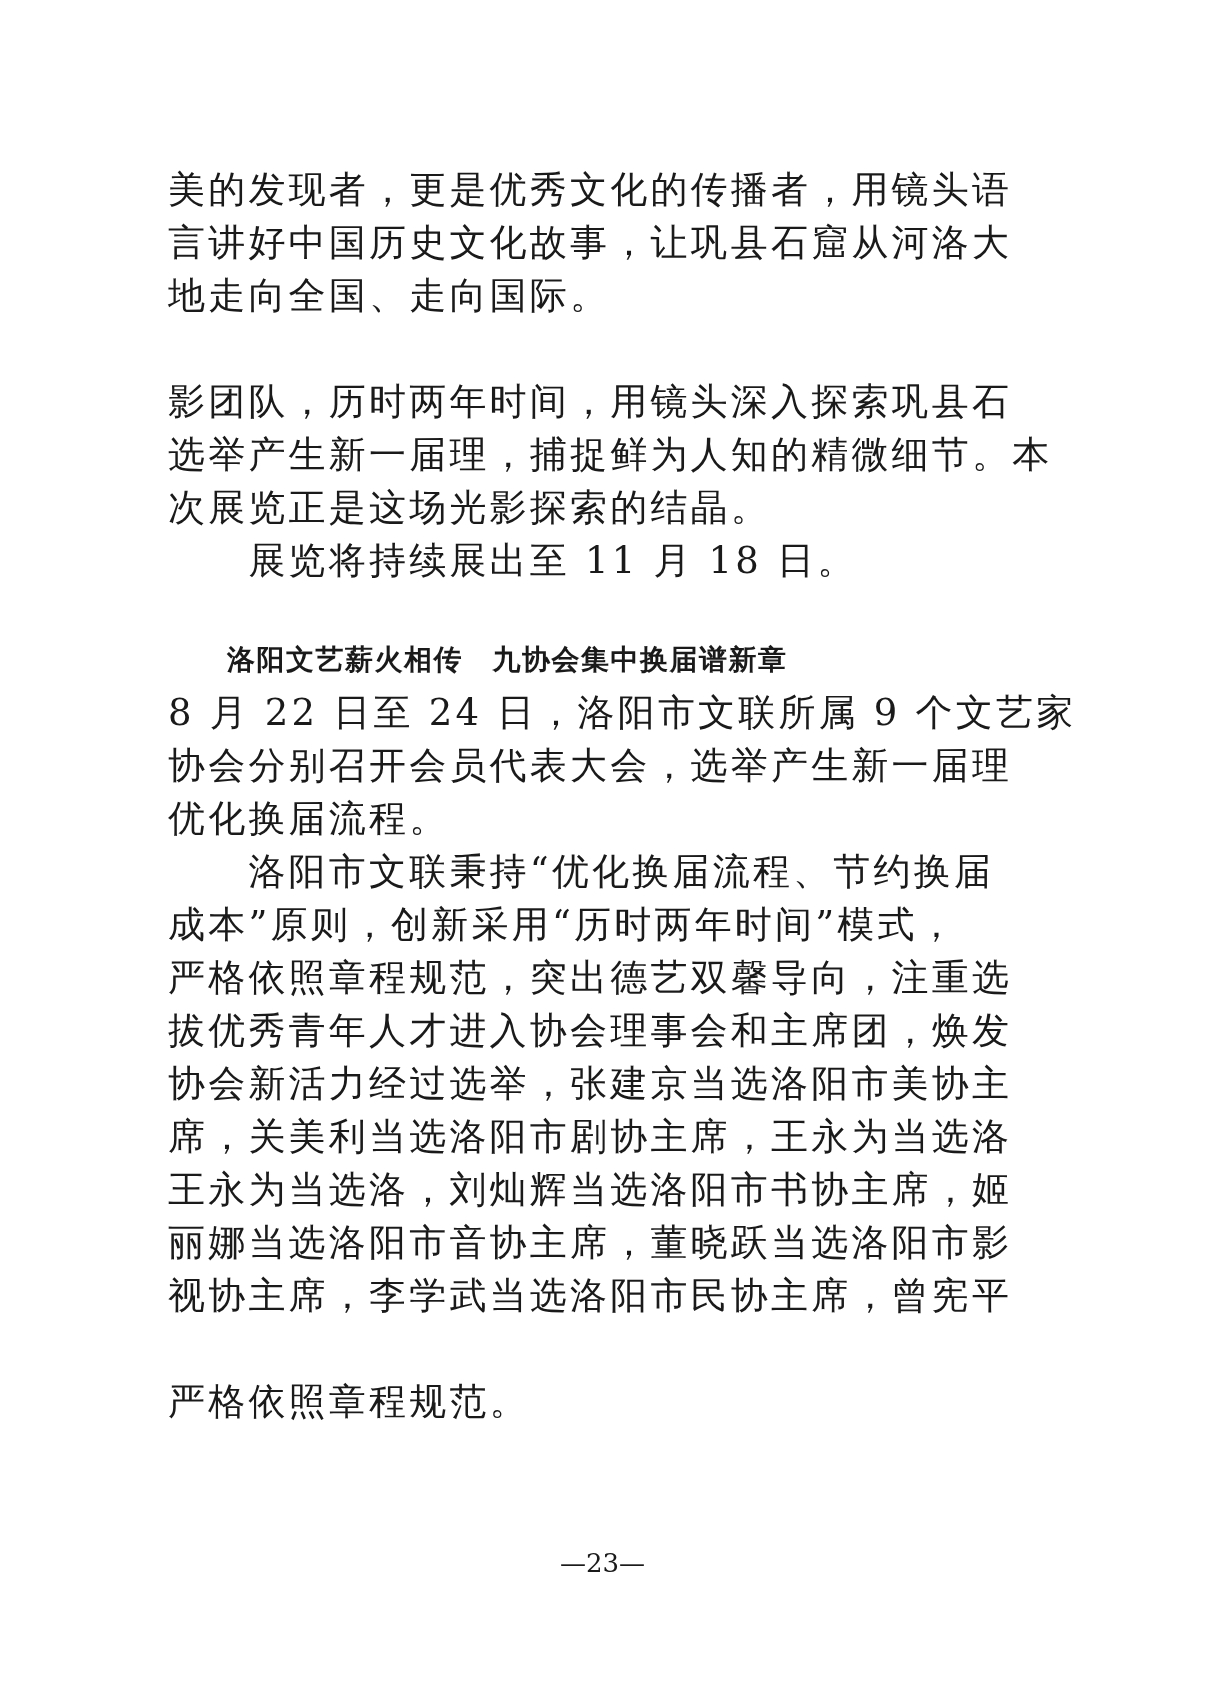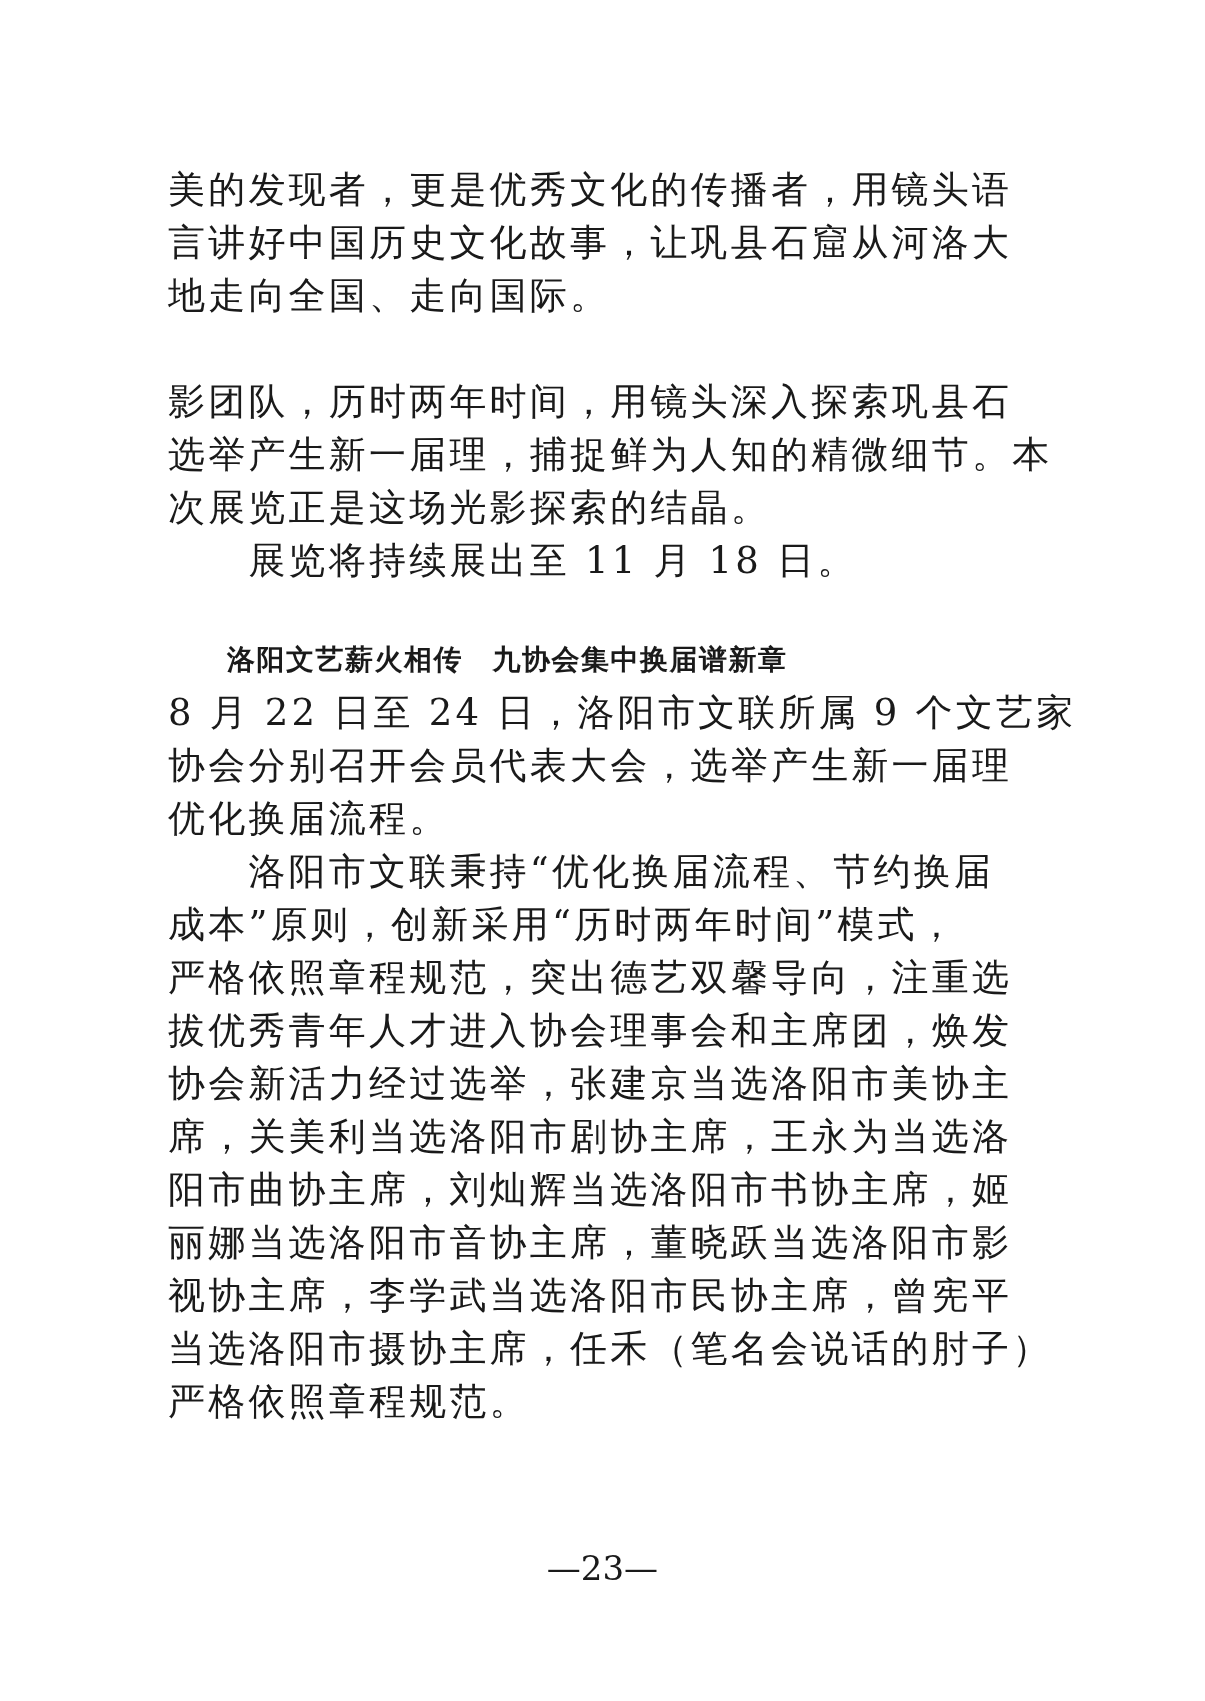--- a/index.html
+++ b/index.html
@@ -4,21 +4,21 @@
   <style>
     html, body { margin: 0; padding: 0; background: #ffffff; }
     body { width: 1205px; height: 1701px; position: relative; overflow: hidden;
       font-family: "DejaVu Serif", "Liberation Serif", serif; color: #1a1a1a; }
     .page { position: absolute; left: 0; top: 0; width: 1205px; height: 1701px; }
     .line { position: absolute; left: 168px; width: 780px; font-size: 37px; line-height: 44px;
       white-space: nowrap; letter-spacing: 3.2px; }
     .title { font-family: "DejaVu Sans", "Liberation Sans", sans-serif; font-weight: bold;
       letter-spacing: 1.5px; font-size: 28px; }
     .pagenum { position: absolute; left: 0; width: 1205px; top: 1548px; text-align: center;
-      font-size: 34px; letter-spacing: 0; }
+      font-size: 26px; letter-spacing: 0; }
   </style>
 </head>
 <body>
 
 <div class="page">
   <div class="line" style="top:168px">美的发现者，更是优秀文化的传播者，用镜头语</div>
   <div class="line" style="top:221px">言讲好中国历史文化故事，让巩县石窟从河洛大</div>
   <div class="line" style="top:274px">地走向全国、走向国际。</div>
 
   <div class="line" style="top:380px">影团队，历时两年时间，用镜头深入探索巩县石</div>
@@ -32,20 +32,19 @@
   <div class="line" style="top:691px">8 月 22 日至 24 日，洛阳市文联所属 9 个文艺家</div>
   <div class="line" style="top:744px">协会分别召开会员代表大会，选举产生新一届理</div>
   <div class="line" style="top:797px">优化换届流程。</div>
 
   <div class="line" style="top:850px">　　洛阳市文联秉持“优化换届流程、节约换届</div>
   <div class="line" style="top:903px">成本”原则，创新采用“历时两年时间”模式，</div>
   <div class="line" style="top:956px">严格依照章程规范，突出德艺双馨导向，注重选</div>
   <div class="line" style="top:1009px">拔优秀青年人才进入协会理事会和主席团，焕发</div>
   <div class="line" style="top:1062px">协会新活力经过选举，张建京当选洛阳市美协主</div>
   <div class="line" style="top:1115px">席，关美利当选洛阳市剧协主席，王永为当选洛</div>
-  <div class="line" style="top:1168px">阳市曲协主席，刘灿辉当选洛阳市书协主席，姬</div>
+  <div class="line" style="top:1168px">王永为当选洛，刘灿辉当选洛阳市书协主席，姬</div>
   <div class="line" style="top:1221px">丽娜当选洛阳市音协主席，董晓跃当选洛阳市影</div>
   <div class="line" style="top:1274px">视协主席，李学武当选洛阳市民协主席，曾宪平</div>
-  <div class="line" style="top:1327px">当选洛阳市摄协主席，任禾（笔名会说话的肘子）</div>
   <div class="line" style="top:1380px">严格依照章程规范。</div>
 
   <div class="pagenum">—23—</div>
 </div>
 
 </body></html>

